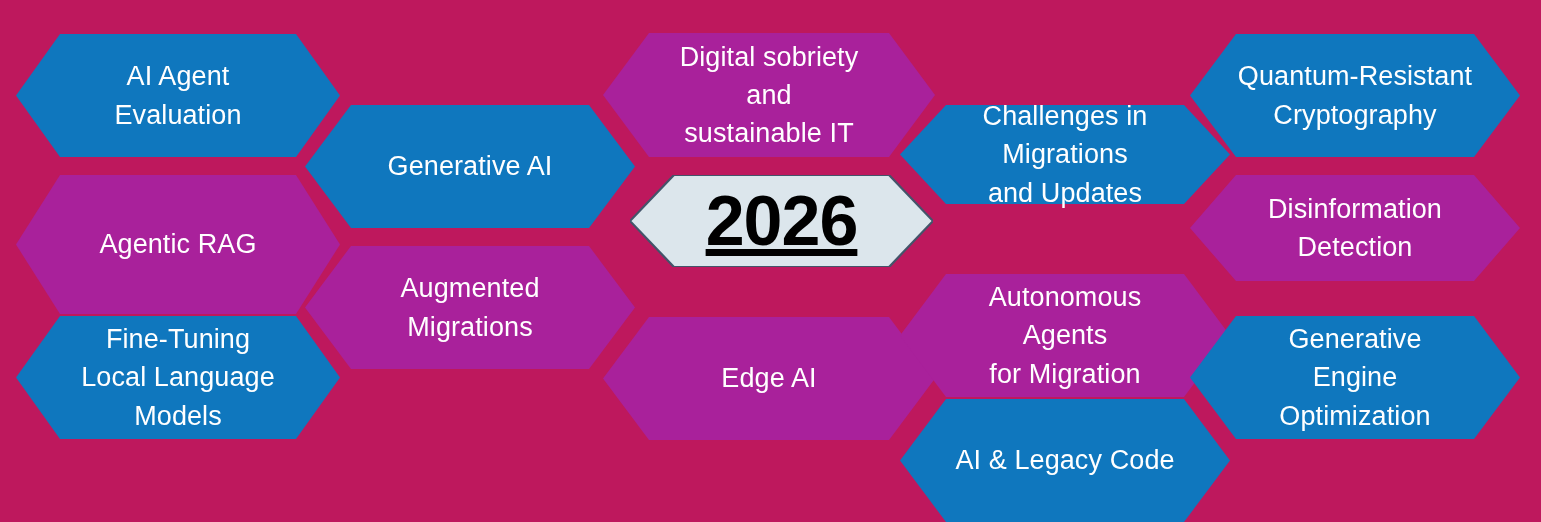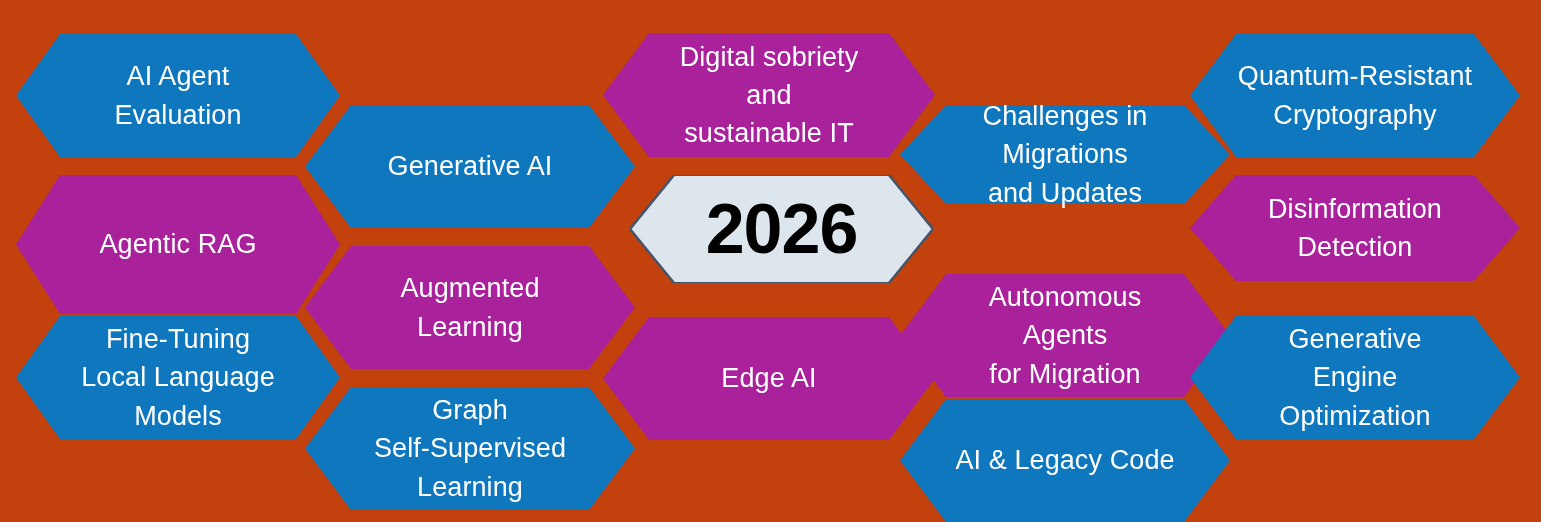--- a/index.html
+++ b/index.html
@@ -8,21 +8,21 @@
     padding: 0;
     background: #ffffff;
   }
   body {
     font-family: "Liberation Sans", sans-serif;
   }
   #canvas {
     position: relative;
     width: 1541px;
     height: 522px;
-    background: #c2410c;
+    background: #be185d;
     overflow: hidden;
   }
   .hex {
     position: absolute;
     display: flex;
     align-items: center;
     justify-content: center;
     box-sizing: border-box;
   }
   .hex svg {
@@ -83,29 +83,21 @@
       <svg viewBox="0 0 330 123" preserveAspectRatio="none">
         <polygon points="0.00,61.50 46.00,0.00 284.00,0.00 330.00,61.50 284.00,123.00 46.00,123.00" fill="#0F77BE" stroke="none"></polygon>
       </svg>
       <div class="hex-label">Generative AI</div>
     </div>
     <div class="hex" style="left: 305px; top: 246px; width: 330px; height: 123px;">
       <svg viewBox="0 0 330 123" preserveAspectRatio="none">
         <polygon points="0.00,61.50 46.00,0.00 284.00,0.00 330.00,61.50 284.00,123.00 46.00,123.00" fill="#A9219B" stroke="none"></polygon>
       </svg>
       <div class="hex-label">Augmented
-Learning</div>
-    </div>
-    <div class="hex" style="left: 305px; top: 387px; width: 330px; height: 123px;">
-      <svg viewBox="0 0 330 123" preserveAspectRatio="none">
-        <polygon points="0.00,61.50 46.00,0.00 284.00,0.00 330.00,61.50 284.00,123.00 46.00,123.00" fill="#0F77BE" stroke="none"></polygon>
-      </svg>
-      <div class="hex-label">Graph
-Self-Supervised
-Learning</div>
+Migrations</div>
     </div>
     <div class="hex" style="left: 603px; top: 317px; width: 332px; height: 123px;">
       <svg viewBox="0 0 332 123" preserveAspectRatio="none">
         <polygon points="0.00,61.50 46.00,0.00 286.00,0.00 332.00,61.50 286.00,123.00 46.00,123.00" fill="#A9219B" stroke="none"></polygon>
       </svg>
       <div class="hex-label">Edge AI</div>
     </div>
     <div class="hex" style="left: 603px; top: 33px; width: 332px; height: 124px;">
       <svg viewBox="0 0 332 124" preserveAspectRatio="none">
         <polygon points="0.00,62.00 46.00,0.00 286.00,0.00 332.00,62.00 286.00,124.00 46.00,124.00" fill="#A9219B" stroke="none"></polygon>
@@ -151,19 +143,19 @@
 Detection</div>
     </div>
     <div class="hex" style="left: 1190px; top: 316px; width: 330px; height: 123px;">
       <svg viewBox="0 0 330 123" preserveAspectRatio="none">
         <polygon points="0.00,61.50 46.00,0.00 284.00,0.00 330.00,61.50 284.00,123.00 46.00,123.00" fill="#0F77BE" stroke="none"></polygon>
       </svg>
       <div class="hex-label">Generative
 Engine
 Optimization</div>
     </div>
-    <div class="hex hex-center" style="left: 630px; top: 175px; width: 303px; height: 108px;">
+    <div class="hex hex-center" style="left: 630px; top: 175px; width: 303px; height: 92px; text-decoration: underline;">
       <svg viewBox="0 0 303 124" preserveAspectRatio="none">
         <polygon points="0.00,62.00 44.00,0.00 259.00,0.00 303.00,62.00 259.00,124.00 44.00,124.00" fill="#DCE6EC" stroke="#44546A" stroke-width="2.5"></polygon>
       </svg>
       <div class="hex-label">2026</div>
     </div>
   </div>
 
 </body></html>

